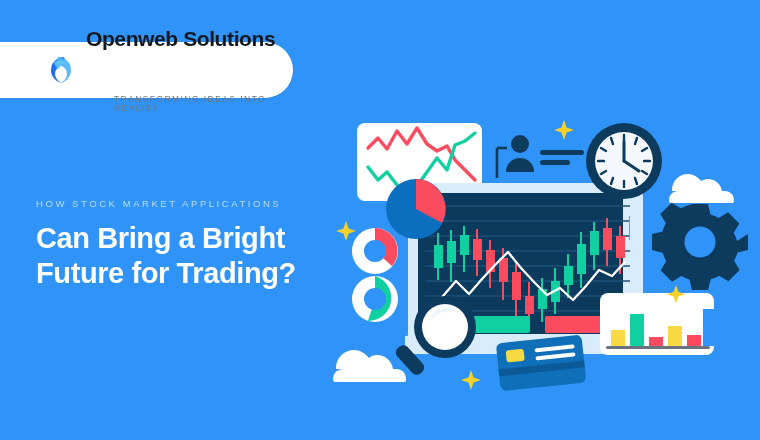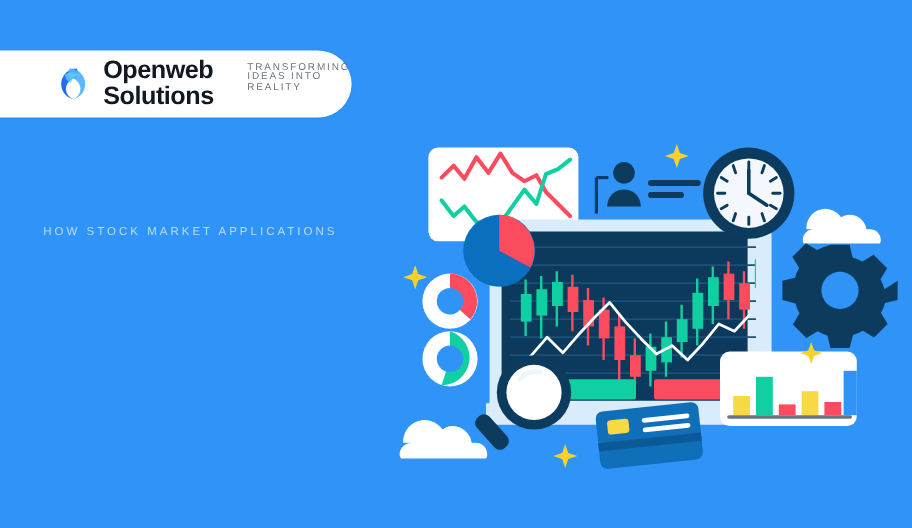--- a/index.html
+++ b/index.html
@@ -11,30 +11,30 @@
   .stage{position:relative;width:760px;height:440px;background:#3093f7;overflow:hidden;}
 
   
   .logo-badge{
     position:absolute;left:-40px;top:42px;width:333px;height:56px;
     background:#ffffff;border-radius:0 28px 28px 0;
     display:flex;align-items:center;box-shadow:0 1px 3px rgba(0,0,0,.05);
   }
   .logo-inner{display:flex;align-items:center;padding-left:82px;}
   .logo-mark{position:relative;width:34px;height:34px;flex:0 0 34px;margin-right:10px;}
-  .logo-text{display:flex;justify-content:flex-start;}
+  .logo-text{display:flex;flex-direction:column;justify-content:flex-start;gap:42px;}
   .logo-name{
     font-size:21px;font-weight:bold;color:#111820;letter-spacing:-.4px;line-height:1.05;
   }
   .logo-tag{
     font-size:8.3px;color:#6d757f;letter-spacing:1.55px;margin-top:3px;line-height:1;margin-left:28px;
   }
 
   
-  .copy{position:absolute;left:36px;top:188px;width:320px;}
+  .copy{position:absolute;left:36px;top:198px;width:320px;}
   .eyebrow{
     font-size:9.6px;color:#bcdcfb;letter-spacing:2.5px;font-weight:normal;
     margin:0 0 12px 0;white-space:nowrap;
   }
   .headline{
     margin:0;color:#ffffff;font-size:29px;line-height:1.22;font-weight:bold;
     letter-spacing:-.4px;
   }
   .art{position:absolute;left:0;top:0;width:760px;height:440px;}
 </style>
@@ -264,15 +264,19 @@
       </div>
       <div class="logo-text">
         <div class="logo-name">Openweb Solutions</div>
         <div class="logo-tag">TRANSFORMING IDEAS INTO REALITY</div>
       </div>
     </div>
   </div>
 
   <div class="copy">
     <div class="eyebrow">HOW STOCK MARKET APPLICATIONS</div>
+    <h1 class="headline">
+      <span>Can Bring a Bright</span><br>
+      <span>Future for Trading?</span>
+    </h1>
   </div>
 
 </div>
 
 </body></html>

